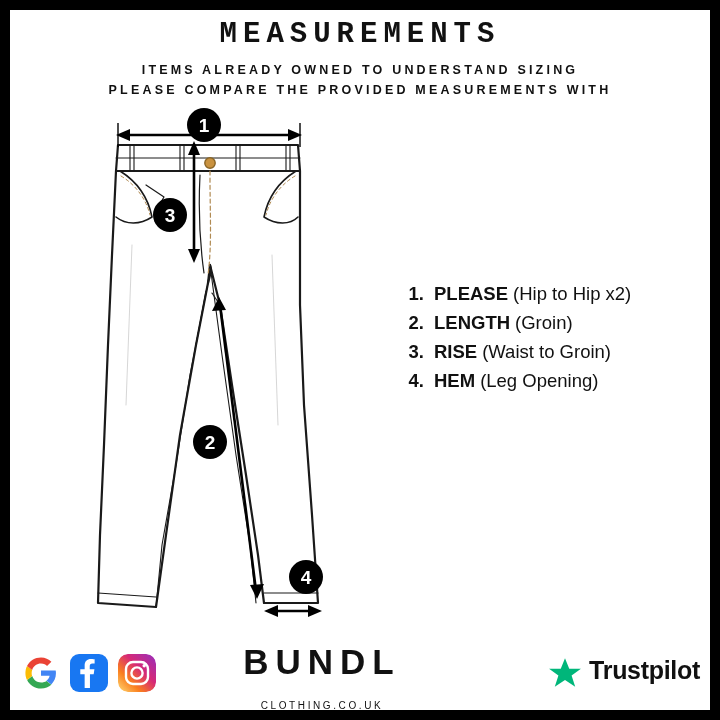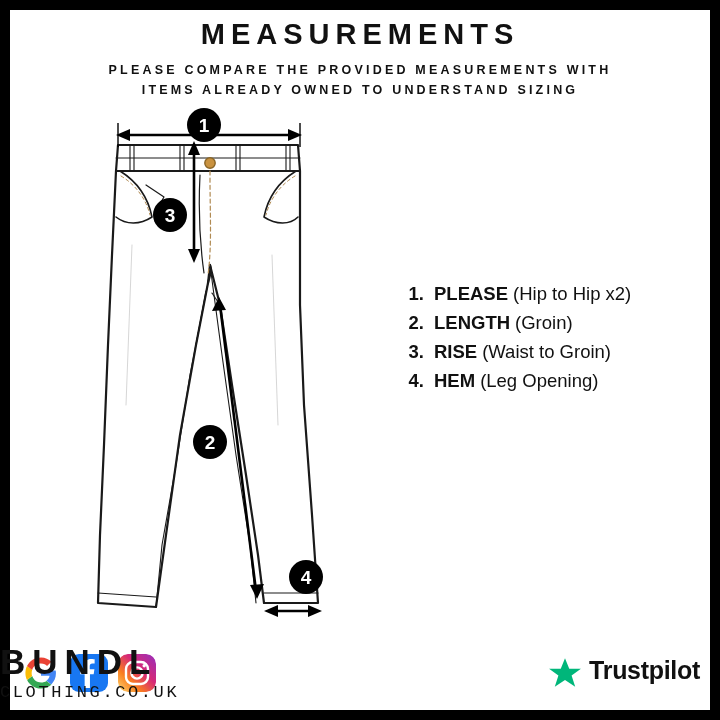--- a/index.html
+++ b/index.html
@@ -33,21 +33,21 @@
     width: 720px;
     text-align: center;
   }
   .title {
     font-size: 29px;
     font-weight: bold;
     letter-spacing: 6px;
     color: #111111;
     margin: 0;
     padding: 0;
-    font-family: Liberation Sans, sans-serif;
+    font-family: Liberation Mono, monospace;
   }
   .subtitle {
     font-size: 12.5px;
     font-weight: bold;
     letter-spacing: 3.2px;
     color: #111111;
     line-height: 20px;
     margin-top: 9px;
     font-family: "Liberation Sans", sans-serif;
   }
@@ -107,34 +107,34 @@
     display: flex;
     align-items: center;
     justify-content: center;
     overflow: hidden;
   }
   .brand {
     position: absolute;
     left: 0;
     top: 6px;
     width: 644px;
+    text-align: center;
   }
   .brand-name {
     font-size: 35px;
     font-weight: bold;
     letter-spacing: 7px;
     color: #111111;
     line-height: 40px;
   }
   .brand-sub {
-    font-size: 17px;
+    font-size: 10px;
     letter-spacing: 2.6px;
     color: #111111;
-    margin-top: 1px;
-    font-family: Liberation Mono, monospace;
+    margin-top: 18px;
   }
   .trustpilot {
     position: absolute;
     right: 20px;
     top: 20px;
     display: flex;
     align-items: flex-start;
     gap: 7px;
   }
   .tp-name {
@@ -153,22 +153,22 @@
 </head>
 <body>
 
 <div id="page">
 
   <div class="frame-border"></div>
 
   <div class="header">
     <div class="title">MEASUREMENTS</div>
     <div class="subtitle">
+      <div>ITEMS ALREADY OWNED TO UNDERSTAND SIZING</div>
       <div>PLEASE COMPARE THE PROVIDED MEASUREMENTS WITH</div>
-      <div>ITEMS ALREADY OWNED TO UNDERSTAND SIZING</div>
     </div>
   </div>
 
   <div class="diagram">
     <svg width="360" height="520" viewBox="0 0 360 520">
       <g fill="none" stroke="#1a1a1a" stroke-width="2.2" stroke-linejoin="round" stroke-linecap="round">
 
         <path d="M58,40 L238,40 L240,66 L56,66 Z" fill="#ffffff"></path>
         <line x1="56" y1="53" x2="240" y2="53" stroke-width="1"></line>
 

